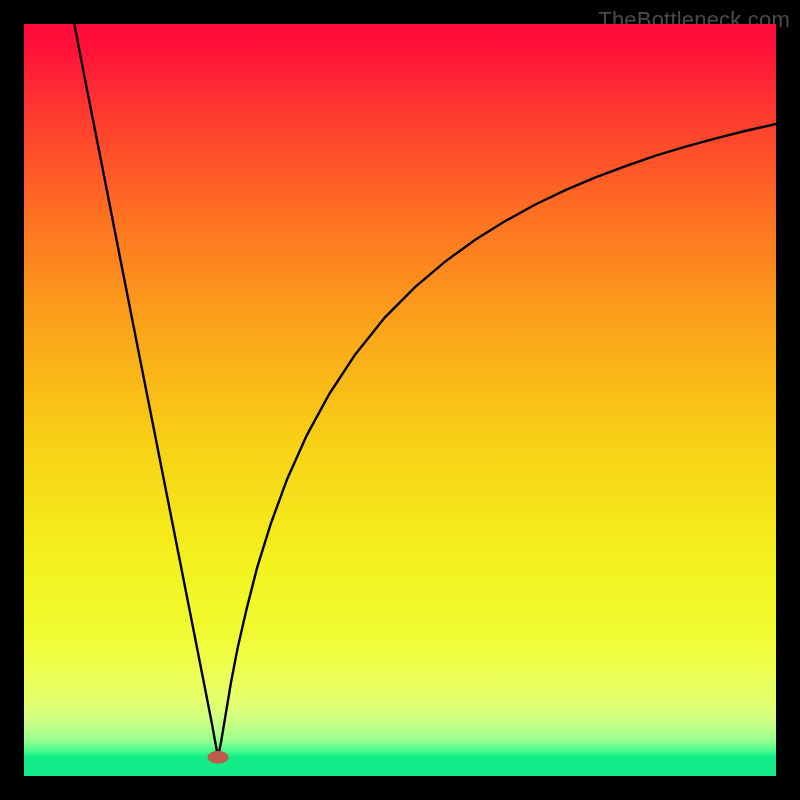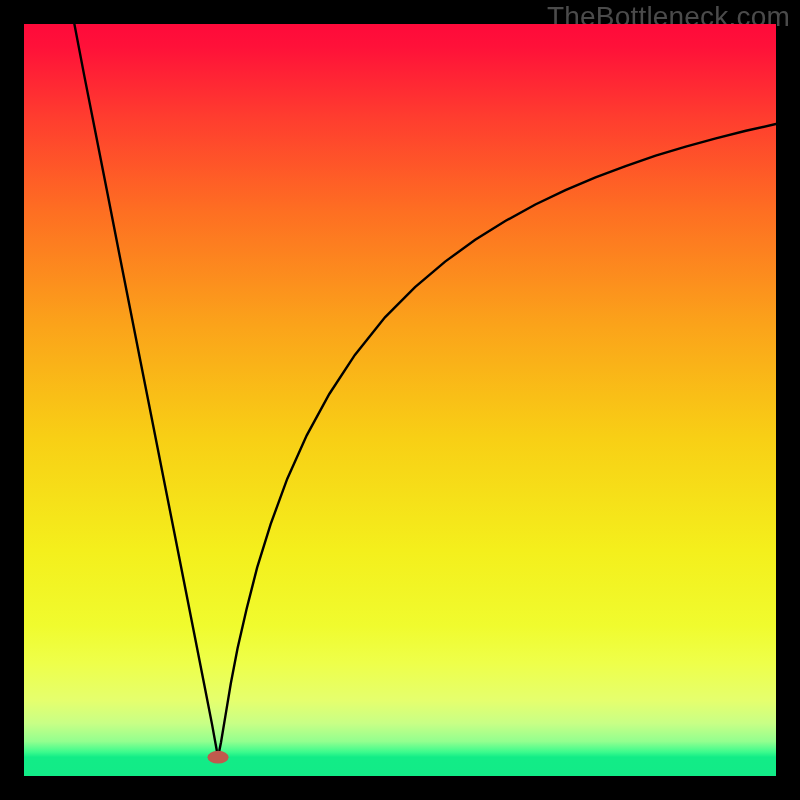--- a/index.html
+++ b/index.html
@@ -21,24 +21,24 @@
   }
   .plot {
     position: absolute;
     left: 0;
     top: 0;
     width: 752px;
     height: 752px;
   }
   .watermark {
     position: absolute;
-    top: 1px;
+    top: 7px;
     right: 10px;
     color: #4b4b4b;
-    font-size: 28px;
+    font-size: 22px;
     font-weight: 500;
     letter-spacing: 0.2px;
     user-select: none;
   }
   svg { display: block; }
 </style>
 </head>
 <body>
 
 <div class="watermark">TheBottleneck.com</div>

